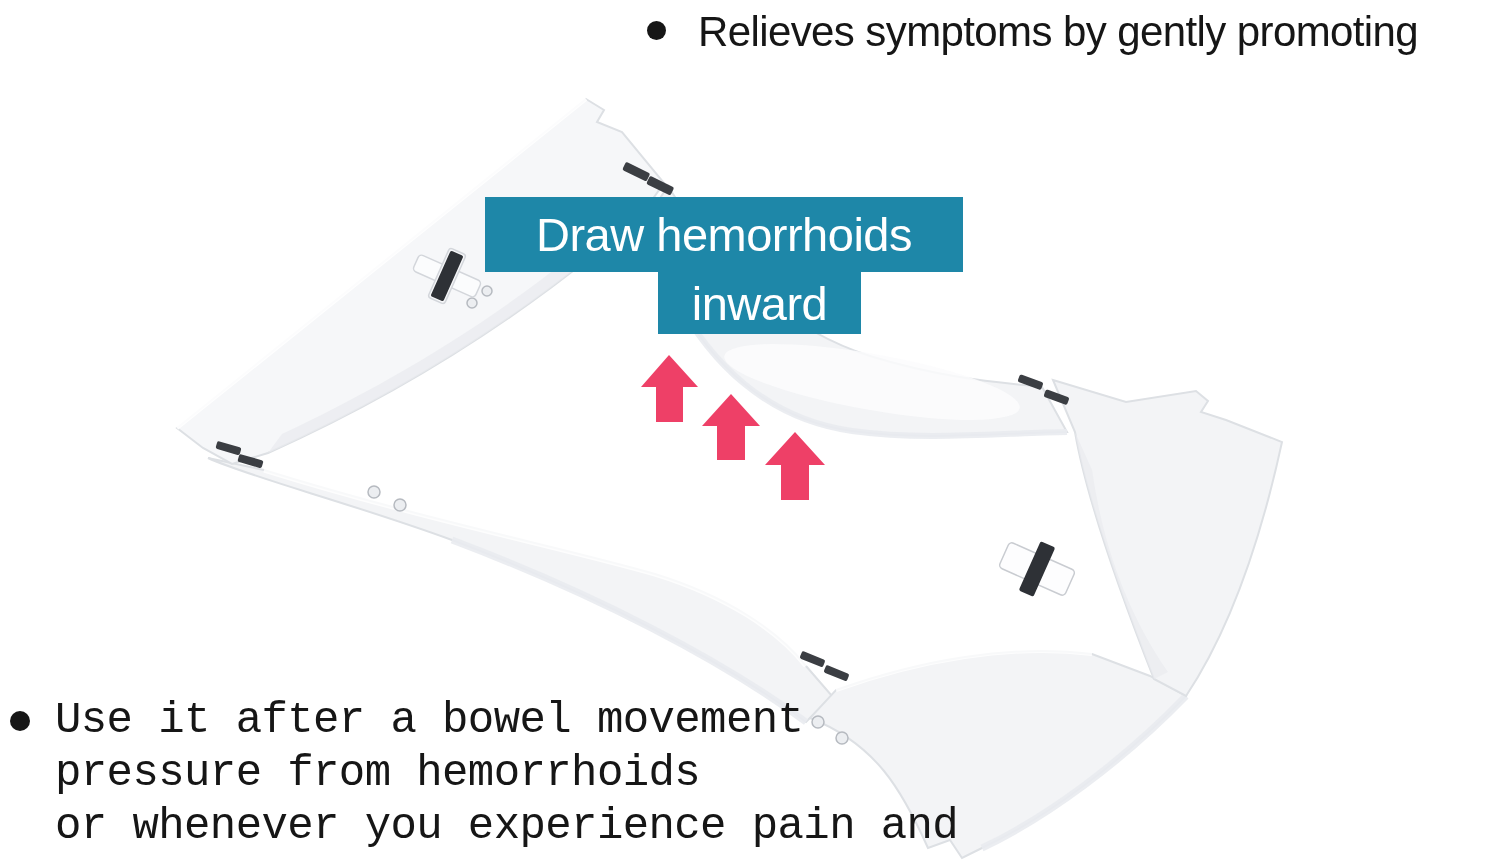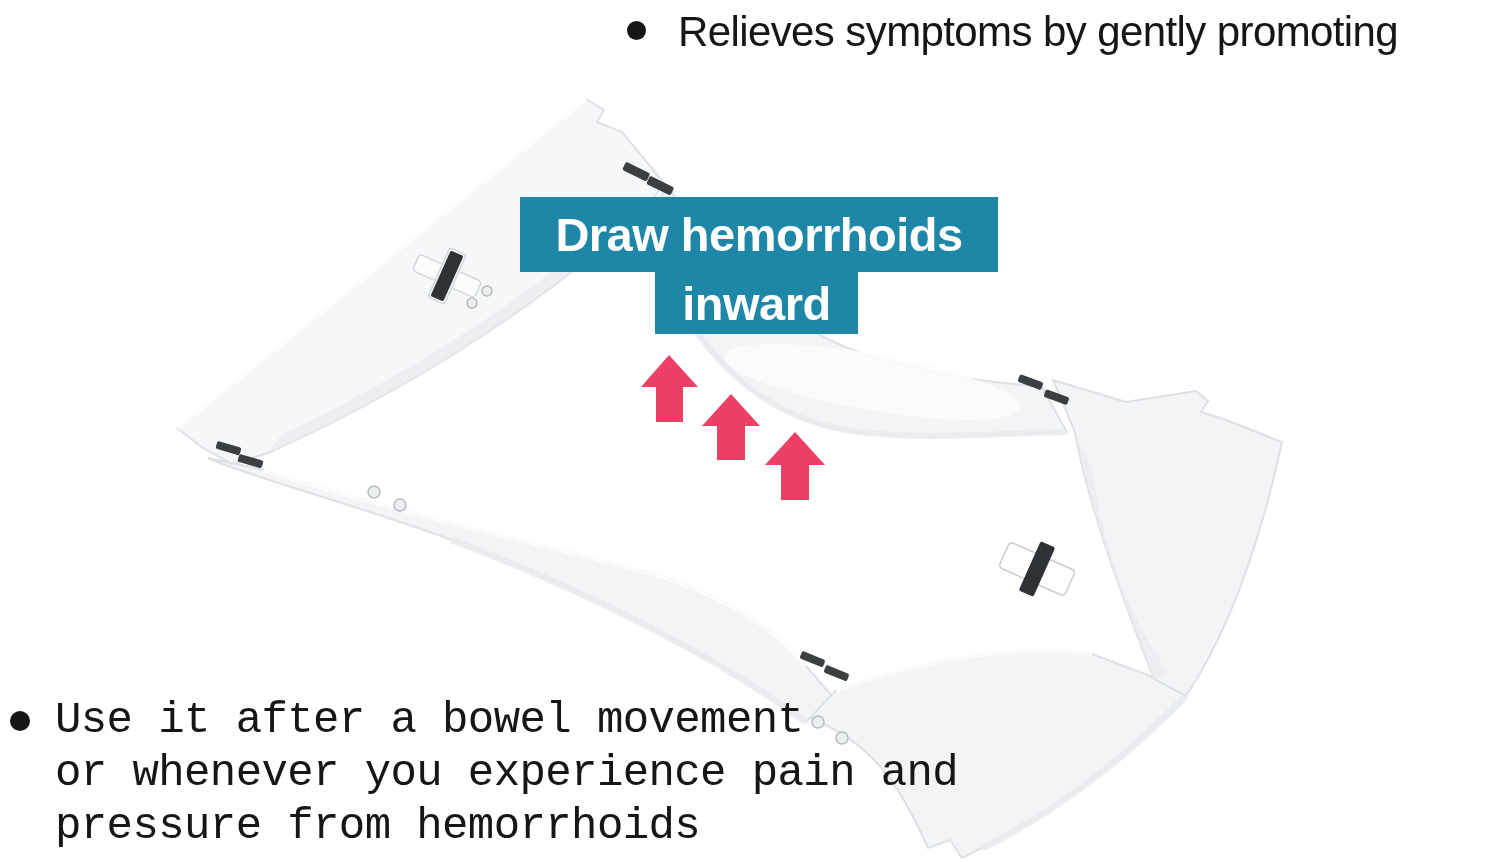--- a/index.html
+++ b/index.html
@@ -11,33 +11,33 @@
   }
   html,body{margin:0;padding:0;background:#fff;}
   .stage{
     position:relative;width:1500px;height:862px;overflow:hidden;
     background:var(--background,#fff);
     font-family:"Liberation Sans", sans-serif;
   }
   .product-svg{position:absolute;left:0;top:0;width:1500px;height:862px;}
   .note{position:absolute;display:flex;align-items:flex-start;color:var(--text,#161616);}
   .bullet{flex:0 0 auto;border-radius:50%;background:var(--text,#161616);}
-  .note-top{left:627px;top:6px;}
+  .note-top{left:647px;top:6px;}
   .note-top .bullet{width:19px;height:19px;margin-top:15px;margin-right:32px;}
   .note-top .note-lines{font-size:42px;line-height:52px;letter-spacing:-0.6px;}
   .note-bottom{left:10px;top:694px;font-family:Liberation Mono, monospace;}
   .note-bottom .bullet{width:20px;height:20px;margin-top:17px;margin-right:25px;}
   .note-bottom .note-lines{font-size:44px;line-height:53px;letter-spacing:-0.6px;}
   .label-box{
     position:absolute;display:flex;align-items:center;justify-content:center;
     background:var(--label-background,#1e87a8);color:var(--label-text,#fff);
-    font-weight:bold;font-size:47px;letter-spacing:-0.5px;white-space:nowrap;margin-left:35px;
+    font-weight:normal;font-size:47px;letter-spacing:-0.5px;white-space:nowrap;
   }
   .label-line1{left:485px;top:197px;width:478px;height:75px;}
-  .label-line2{left:620px;top:272px;width:203px;height:62px;}
+  .label-line2{left:658px;top:272px;width:203px;height:62px;}
 </style>
 </head>
 <body>
 
 <div class="stage">
 
   <svg class="product-svg" viewBox="0 0 1500 862" aria-hidden="true">
 
     <g>
       <path d="M208,458 L264,470 C425,520 565,548 655,574 C726,596 778,630 806,666 L832,696 L806,722 C722,660 595,594 452,540 C348,502 252,478 208,458 Z" fill="var(--product-surface,#f3f4f6)" stroke="var(--product-edge,#dde0e4)" stroke-width="2"></path>
@@ -122,18 +122,18 @@
     <span class="bullet"></span>
     <div class="note-lines">
       <div>Relieves symptoms by gently promoting</div>
     </div>
   </div>
 
   <div class="note note-bottom">
     <span class="bullet"></span>
     <div class="note-lines">
       <div>Use it after a bowel movement</div>
+      <div>pressure from hemorrhoids</div>
       <div>or whenever you experience pain and</div>
-      <div>pressure from hemorrhoids</div>
     </div>
   </div>
 
 </div>
 
 </body></html>

